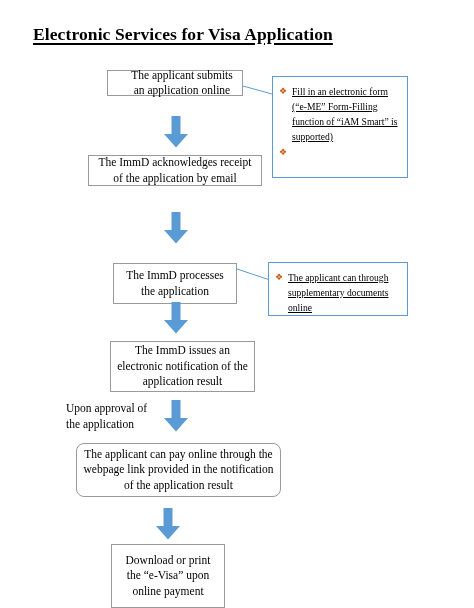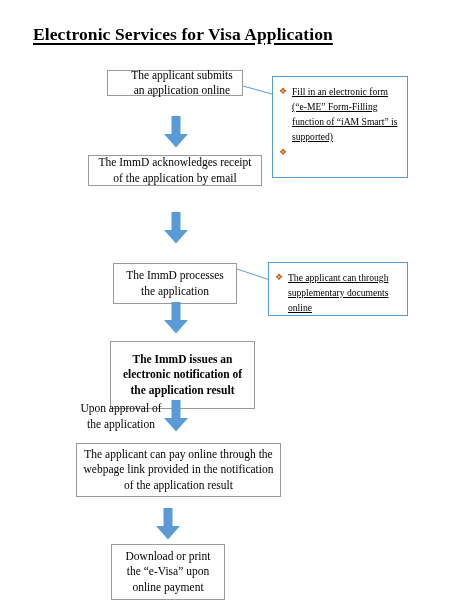--- a/index.html
+++ b/index.html
@@ -145,40 +145,40 @@
       <span class="c-text">The applicant can through supplementary documents online</span>
     </div>
   </div>
 
   <div class="arrow" style="left:163px;top:302px;">
     <svg width="26" height="32" viewBox="0 0 26 32">
       <path d="M8.5,0 H17.5 V18 H25 L13,31.5 L1,18 H8.5 Z" fill="#5b9bd5"></path>
     </svg>
   </div>
 
-  <div class="fbox" style="left:110px;top:341px;width:145px;height:68px;font-weight:bold;">
+  <div class="fbox" style="left:110px;top:341px;width:145px;height:51px;">
     <span>The ImmD issues an electronic notification of the application result</span>
   </div>
 
-  <div class="loose" style="left:66px;top:401px;width:110px;text-align:center;">Upon approval of
+  <div class="loose" style="left:66px;top:401px;width:110px;">Upon approval of
 the application</div>
 
   <div class="arrow" style="left:163px;top:400px;">
     <svg width="26" height="32" viewBox="0 0 26 32">
       <path d="M8.5,0 H17.5 V18 H25 L13,31.5 L1,18 H8.5 Z" fill="#5b9bd5"></path>
     </svg>
   </div>
 
-  <div class="fbox" style="left:76px;top:443px;width:205px;height:54px;">
+  <div class="fbox" style="left:76px;top:443px;width:205px;height:54px;border-radius:8px;">
     <span>The applicant can pay online through the webpage link provided in the notification of the application result</span>
   </div>
 
   <div class="arrow" style="left:155px;top:508px;">
     <svg width="26" height="32" viewBox="0 0 26 32">
       <path d="M8.5,0 H17.5 V18 H25 L13,31.5 L1,18 H8.5 Z" fill="#5b9bd5"></path>
     </svg>
   </div>
 
-  <div class="fbox" style="left:111px;top:544px;width:114px;height:56px;">
+  <div class="fbox" style="left:111px;top:544px;width:114px;height:64px;">
     <span>Download or print the “e-Visa” upon online payment</span>
   </div>
 
 </div>
 
 </body></html>

